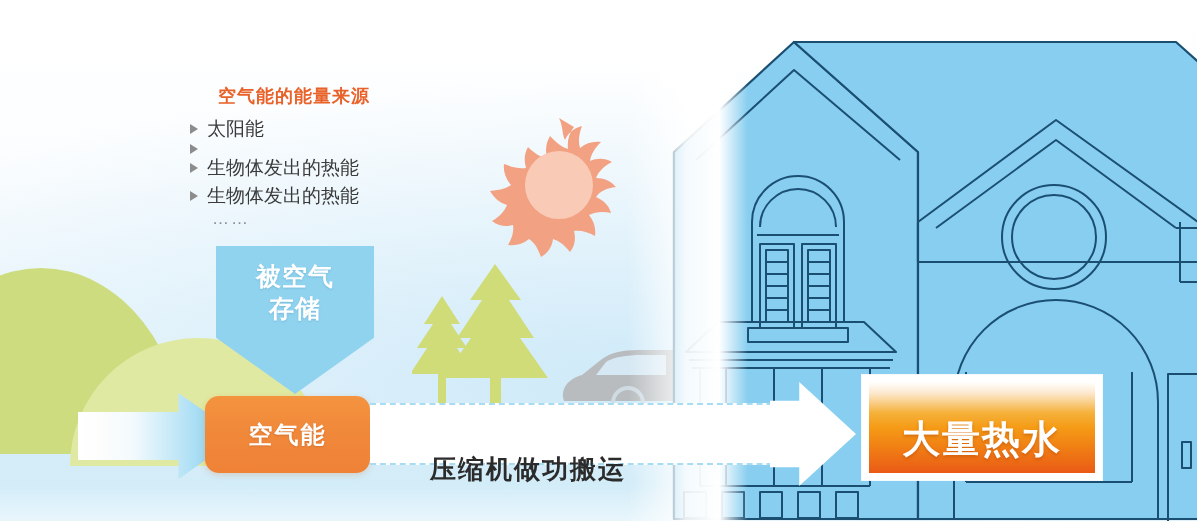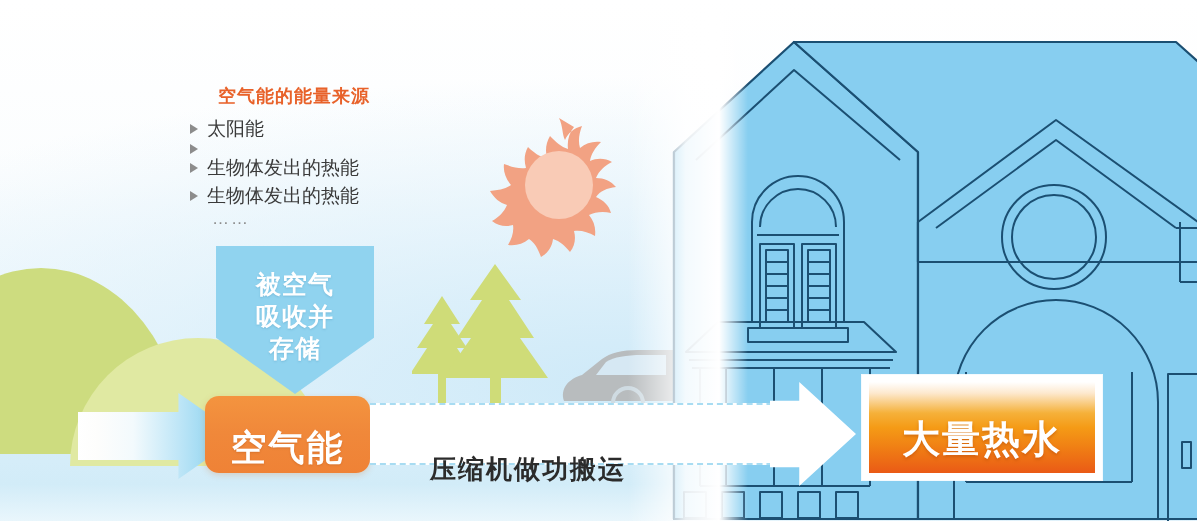--- a/index.html
+++ b/index.html
@@ -50,41 +50,41 @@
   }
 
   
   .down-arrow{
     position:absolute;left:216px;top:246px;width:158px;height:148px;
     background:#90d3ef;
     -webkit-clip-path:polygon(0 0,100% 0,100% 62%,50% 100%,0 62%);
             clip-path:polygon(0 0,100% 0,100% 62%,50% 100%,0 62%);
     color:#ffffff;
     display:flex;flex-direction:column;align-items:center;
-    justify-content:flex-start;padding-top:22px;box-sizing:border-box;
+    justify-content:flex-start;padding-top:14px;box-sizing:border-box;
     font-size:25px;font-weight:bold;line-height:1.28;letter-spacing:1px;
     text-shadow:0 1px 2px rgba(90,160,195,.45);
   }
   .down-arrow span{display:block;}
 
   
   .in-arrow{
     position:absolute;left:78px;top:393px;width:162px;height:86px;
     background:linear-gradient(90deg,#ffffff 0%,#fdfdfc 12%,#f3fafd 34%,#bfe6f7 62%,#8fd4f0 86%,#86d0ee 100%);
     -webkit-clip-path:polygon(0 22%,62% 22%,62% 0,100% 50%,62% 100%,62% 78%,0 78%);
             clip-path:polygon(0 22%,62% 22%,62% 0,100% 50%,62% 100%,62% 78%,0 78%);
   }
 
   
   .src-box{
     position:absolute;left:205px;top:396px;width:165px;height:77px;
     background:linear-gradient(180deg,#f4943f 0%,#f0883a 48%,#ef8236 100%);
     border-radius:14px;
-    display:flex;align-items:flex-end;justify-content:center;
-    color:#ffffff;font-size:36px;font-weight:bold;letter-spacing:2px;
+    display:flex;align-items:center;justify-content:center;
+    color:#ffffff;font-size:24px;font-weight:bold;letter-spacing:2px;
     text-shadow:0 1px 2px rgba(150,70,20,.28);
     box-shadow:0 2px 6px rgba(210,120,50,.25);
   }
 
   
   .mid-arrow-band{
     position:absolute;left:370px;top:403px;width:452px;height:62px;
     background:#ffffff;
     border-top:2px dashed #a8dcf2;border-bottom:2px dashed #a8dcf2;
     box-sizing:border-box;
@@ -251,21 +251,20 @@
     </div>
     <div class="legend-item">
       <span class="bullet"></span>
       <span>生物体发出的热能</span>
     </div>
     <div class="legend-ellipsis">……</div>
   </div>
 
   <div class="down-arrow">
     <span>被空气</span>
-    <span>吸收并</span>
     <span>存储</span>
   </div>
 
   <div class="in-arrow"></div>
 
   <div class="src-box">
     <span>空气能</span>
   </div>
 
   <div class="mid-arrow-band"></div>

